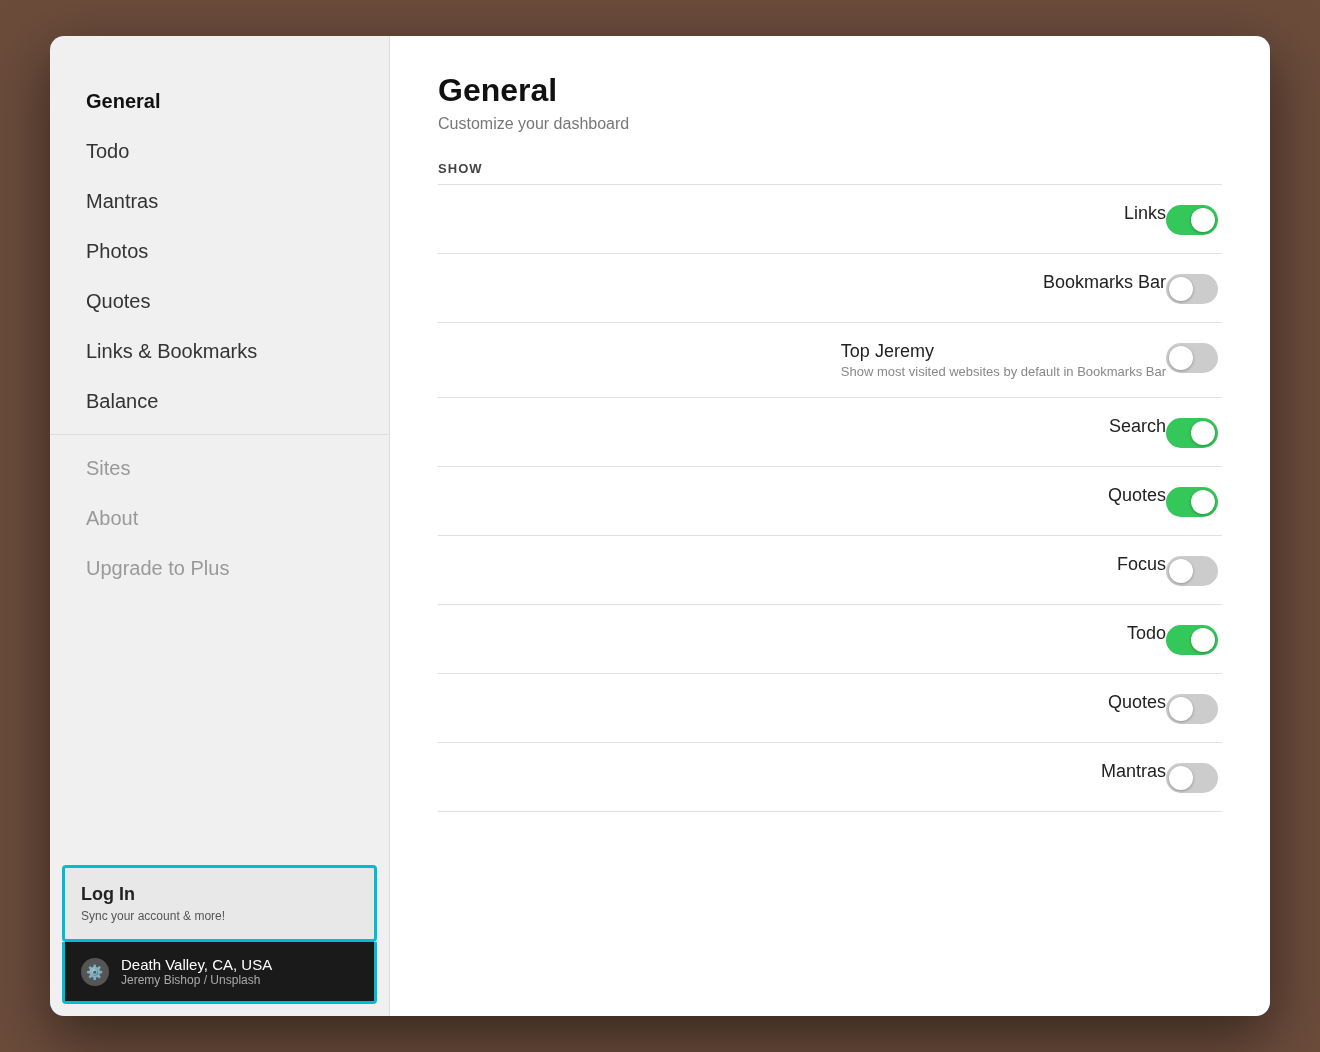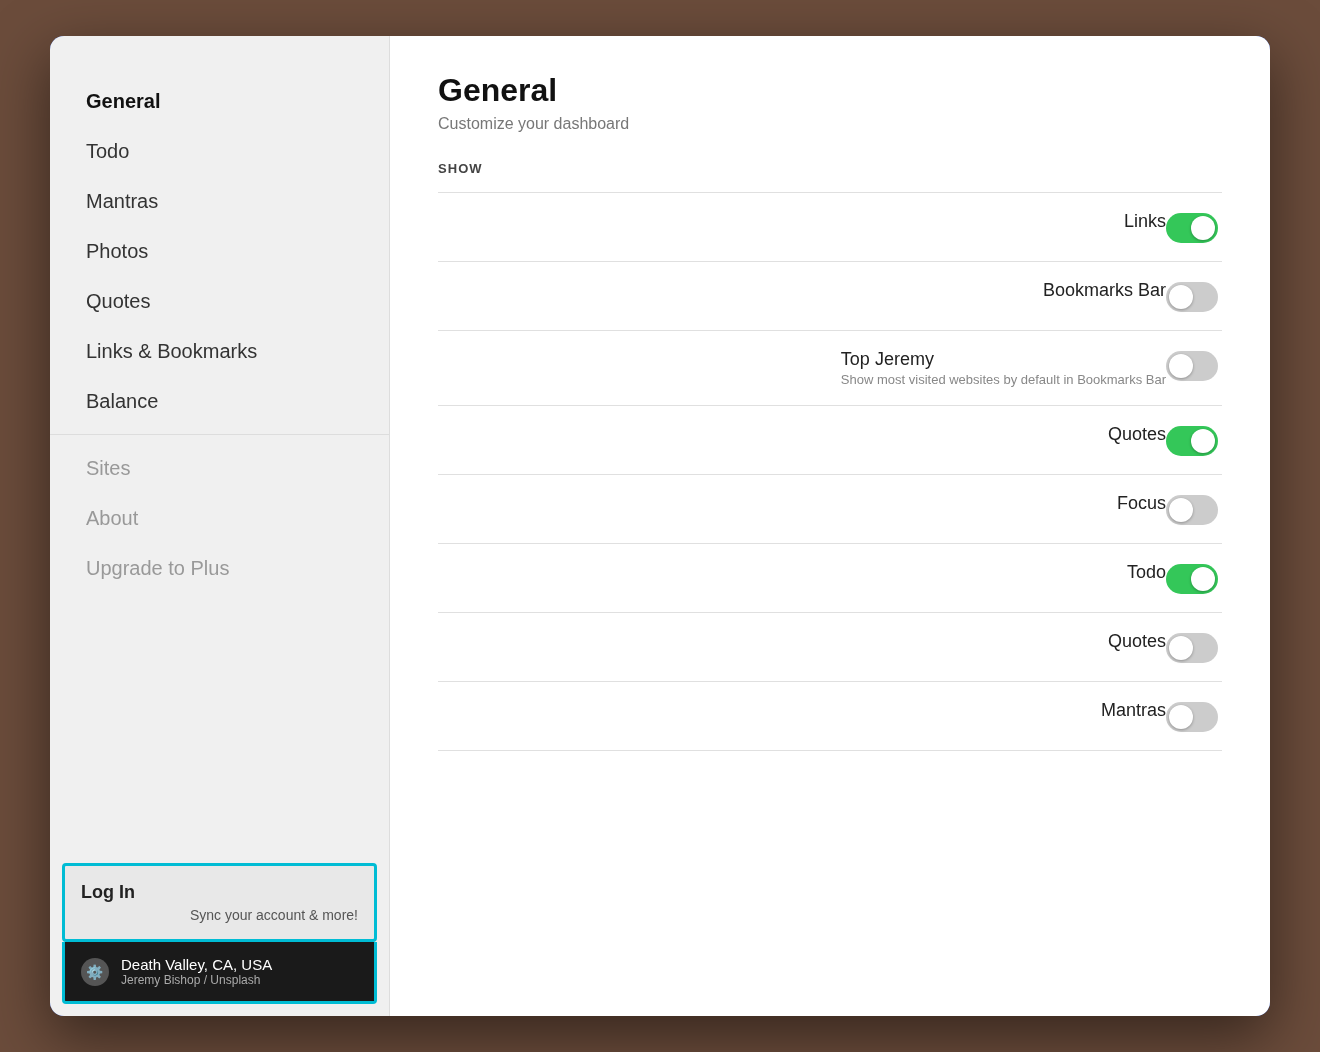--- a/index.html
+++ b/index.html
@@ -73,23 +73,22 @@
       background: #e8e8e8;
       cursor: pointer;
     }
     .login-card-title {
       font-size: 18px;
       font-weight: 600;
       color: #222;
       margin-bottom: 4px;
     }
     .login-card-subtitle {
-      font-size: 14px;
+      font-size: 12px;
       color: #555;
-      text-align: right;
     }
 
     
     .location-bar {
       background: #1a1a1a;
       color: white;
       display: flex;
       align-items: center;
       padding: 14px 16px;
       gap: 12px;
@@ -154,21 +153,21 @@
       color: #777;
       margin-bottom: 28px;
     }
 
     .section-label {
       font-size: 13px;
       font-weight: 700;
       color: #444;
       letter-spacing: 0.08em;
       text-transform: uppercase;
-      margin-bottom: 16px;
+      margin-bottom: 8px;
     }
 
     .toggle-list {
       border-top: 1px solid #e0e0e0;
     }
 
     .toggle-row {
       display: flex;
       align-items: flex-start;
       justify-content: flex-end;
@@ -296,20 +295,30 @@
             <span class="toggle-description">Show most visited websites by default in Bookmarks Bar</span>
           </div>
           <div class="toggle">
             <div class="toggle-track">
               <div class="toggle-thumb"></div>
             </div>
           </div>
         </div>
         <div class="toggle-row">
           <div class="toggle-row-info">
+            <span class="toggle-label">Search</span>
+          </div>
+          <div class="toggle">
+            <div class="toggle-track on">
+              <div class="toggle-thumb"></div>
+            </div>
+          </div>
+        </div>
+        <div class="toggle-row">
+          <div class="toggle-row-info">
             <span class="toggle-label">Quotes</span>
           </div>
           <div class="toggle">
             <div class="toggle-track on">
               <div class="toggle-thumb"></div>
             </div>
           </div>
         </div>
         <div class="toggle-row">
           <div class="toggle-row-info">

